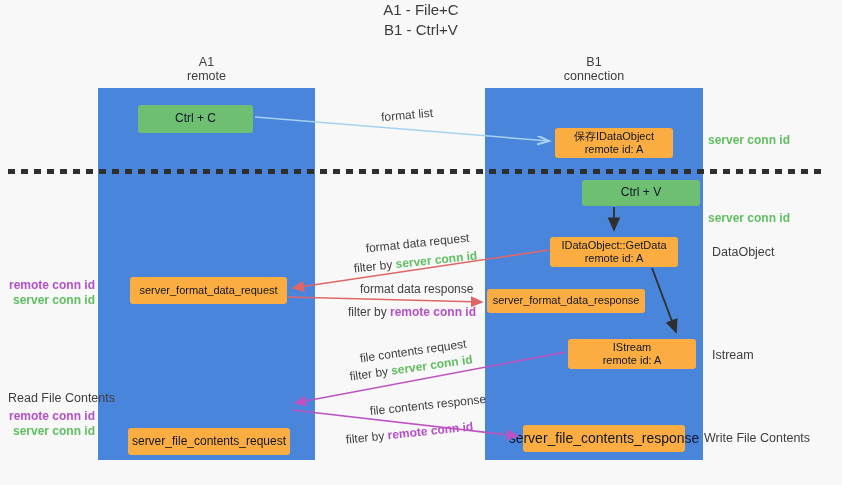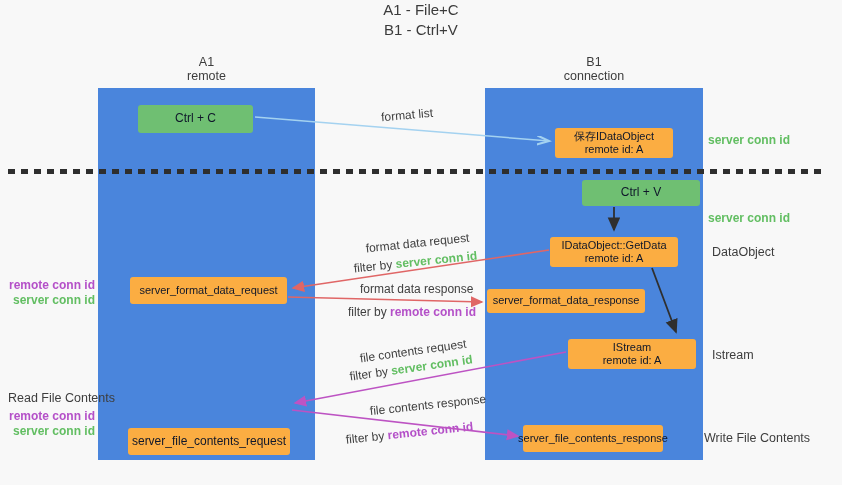--- a/index.html
+++ b/index.html
@@ -39,21 +39,21 @@
   .node.orange { background:#fbad42; }
 
   #n-ctrl-c   { left:138px; top:105px; width:115px; height:28px; font-size:12px; }
   #n-saveobj  { left:555px; top:128px; width:118px; height:30px; font-size:11px; line-height:13px;text-align:center; }
   #n-ctrl-v   { left:555px; top:180px; width:118px; height:26px; font-size:12px;margin-left:27px; }
   #n-getdata  { left:550px; top:237px; width:128px; height:30px; font-size:11px; line-height:13px; }
   #n-fmt-req  { left:130px; top:277px; width:157px; height:27px; font-size:11px; }
   #n-fmt-res  { left:487px; top:289px; width:158px; height:24px; font-size:11px; }
   #n-istream  { left:568px; top:339px; width:128px; height:30px; font-size:11px; line-height:13px; }
   #n-file-req { left:128px; top:393px; width:162px; height:27px; font-size:12px;margin-top:35px; }
-  #n-file-res { left:523px; top:425px; width:140px; height:27px; font-size:11px; }
+  #n-file-res { left:523px; top:425px; width:162px; height:27px; font-size:14px; }
 
   .ann { position:absolute; z-index:4; font-size:12px; color:#3f3f3f; white-space:nowrap; text-align:center; }
   .green-t  { color:#62be62; font-weight:700; }
   .purple-t { color:#b450c8; font-weight:700; }
 
   #a-format-list { left:352px; top:108px; width:110px; transform:rotate(-5deg); }
   #a-fmt-req-1   { left:355px; top:236px; width:125px; transform:rotate(-6deg); }
   #a-fmt-req-2   { left:348px; top:255px; width:135px; transform:rotate(-6deg); }
   #a-fmt-res-1   { left:360px; top:282px; width:112px; }
   #a-fmt-res-2   { left:342px; top:305px; width:140px; }

